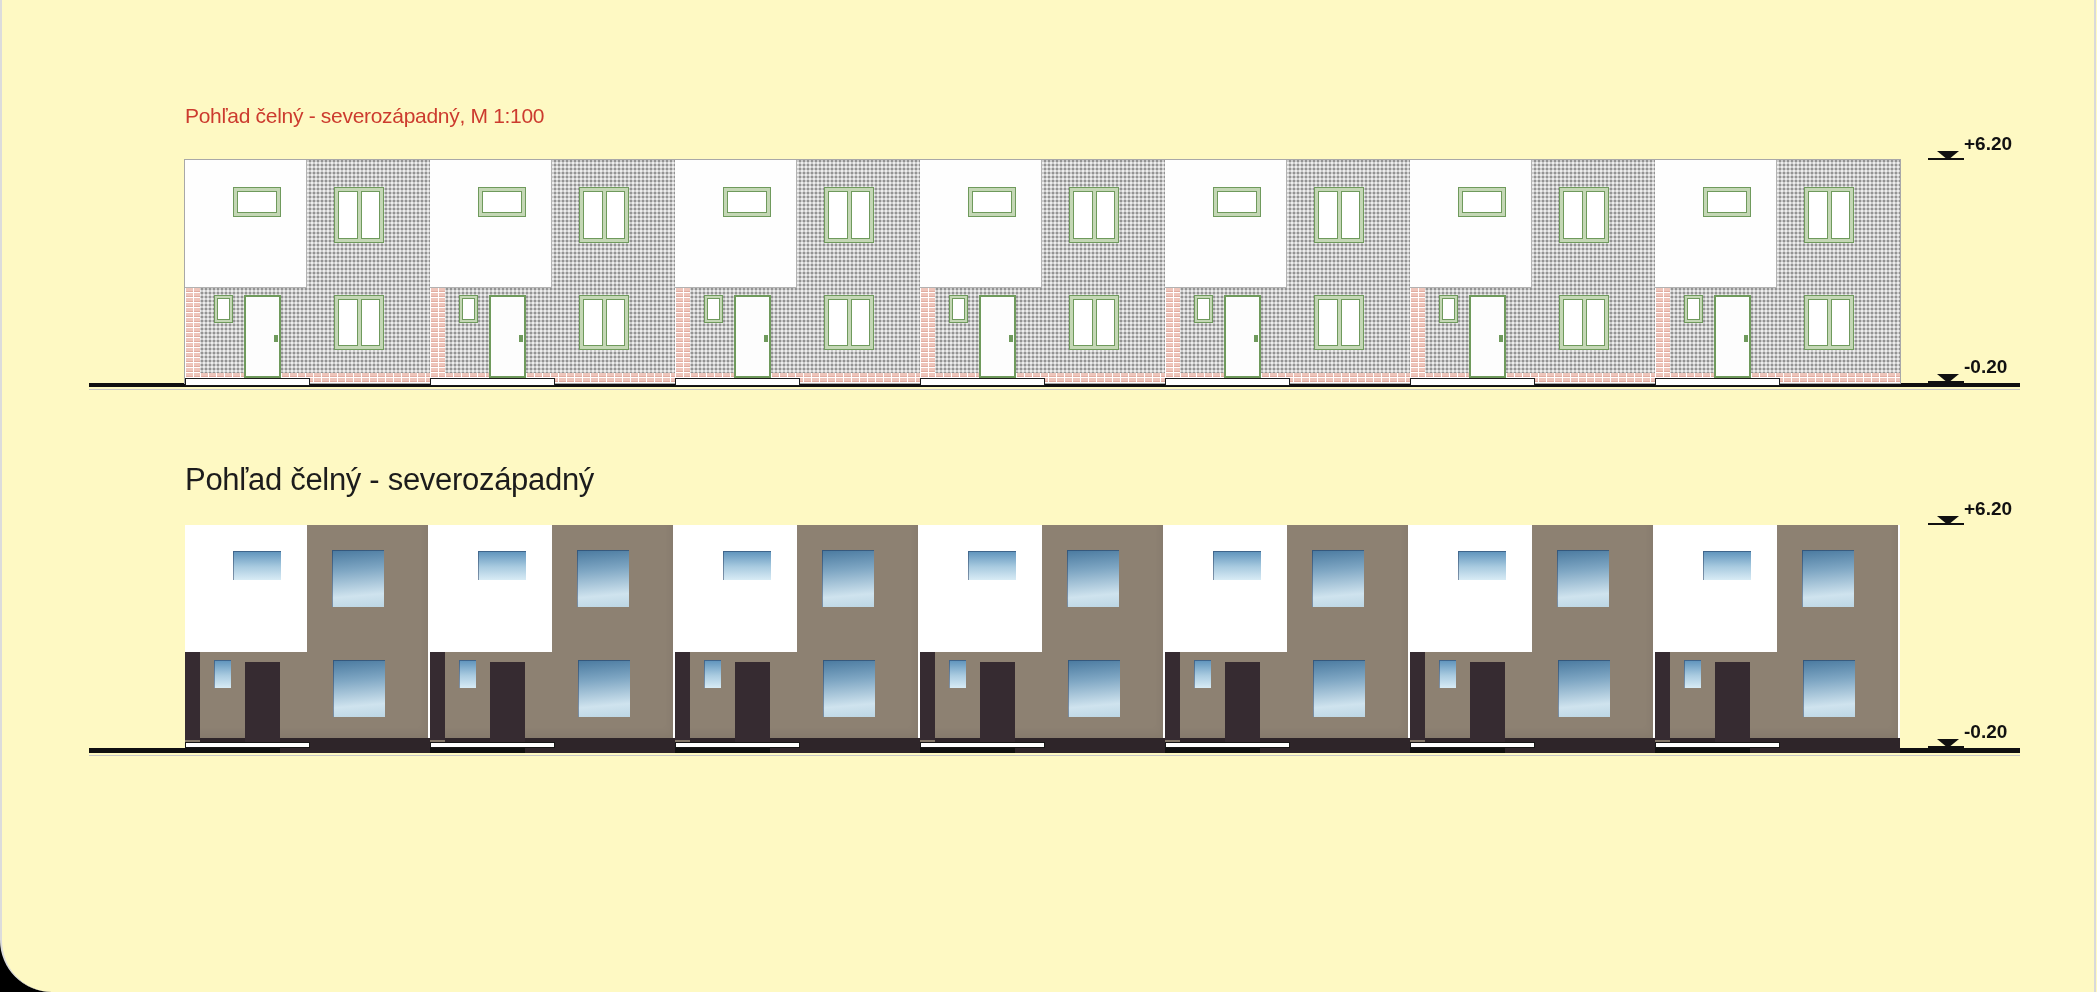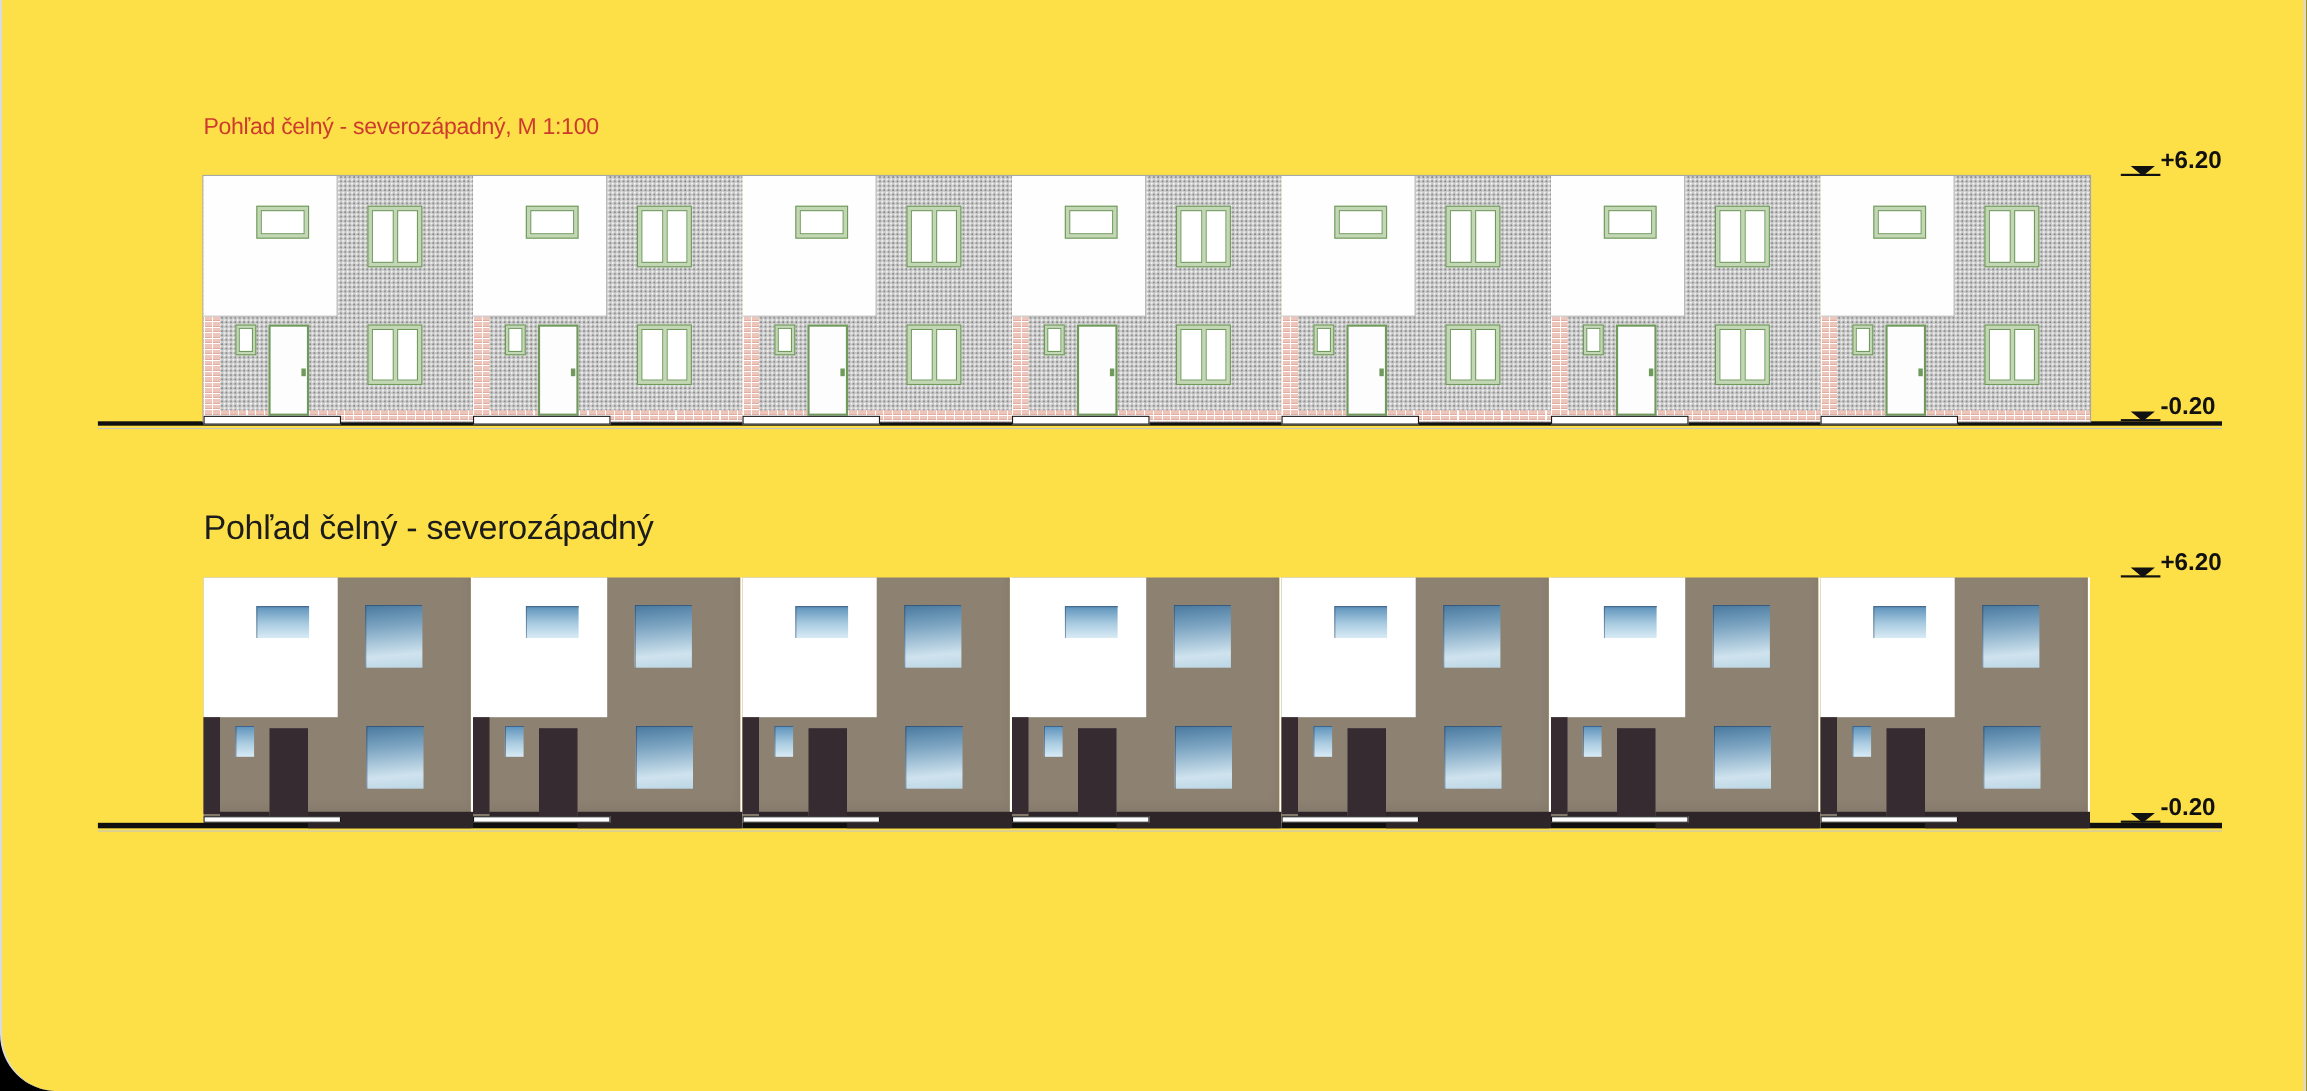--- a/index.html
+++ b/index.html
@@ -4,21 +4,21 @@
 <style>
   html,body{margin:0;padding:0;}
   body{
     width:2097px;height:992px;
     background:#000;
     font-family:"Liberation Sans","DejaVu Sans",sans-serif;
     position:relative;overflow:hidden;
   }
   .page{
     position:absolute;inset:0;
-    background:#fde047;
+    background:#fef9c3;
     border-left:2px solid #dcdcdc;
     border-bottom-left-radius:52px;
   }
   .page-right-edge{
     position:absolute;top:0;bottom:0;left:2092px;width:2px;
     background:#d9d9d9;
   }
 
   
   .drawing-title{position:absolute;white-space:nowrap;letter-spacing:-0.3px;}
@@ -111,21 +111,21 @@
     background:#fff;border:1px solid #161616;z-index:3;
   }
 
   
   .marker{position:absolute;left:1926px;width:171px;height:0;}
   .marker .hline{position:absolute;left:0;top:-2px;width:36px;height:2px;background:#111;}
   .marker .tri{
     position:absolute;left:9px;top:-9px;width:0;height:0;
     border-left:11px solid transparent;border-right:11px solid transparent;border-top:9px solid #111;
   }
-  .marker .mlabel{position:absolute;left:36px;top:-27px;font-size:22px;font-weight:600;color:#111;white-space:nowrap;}
+  .marker .mlabel{position:absolute;left:36px;top:-27px;font-size:19px;font-weight:600;color:#111;white-space:nowrap;}
   #marker-top-high{top:160px;}
   #marker-top-low{top:383px;}
   #marker-bottom-high{top:525px;}
   #marker-bottom-low{top:748px;}
 </style>
 </head>
 <body>
 
 <div class="page">
   <div class="page-right-edge"></div>

